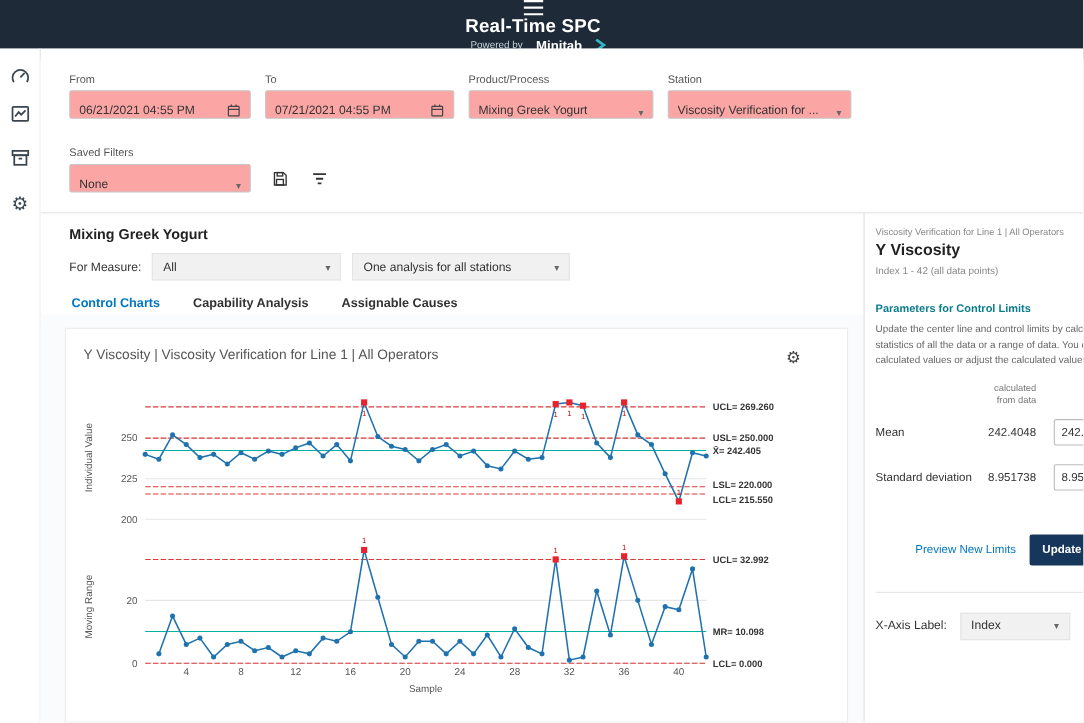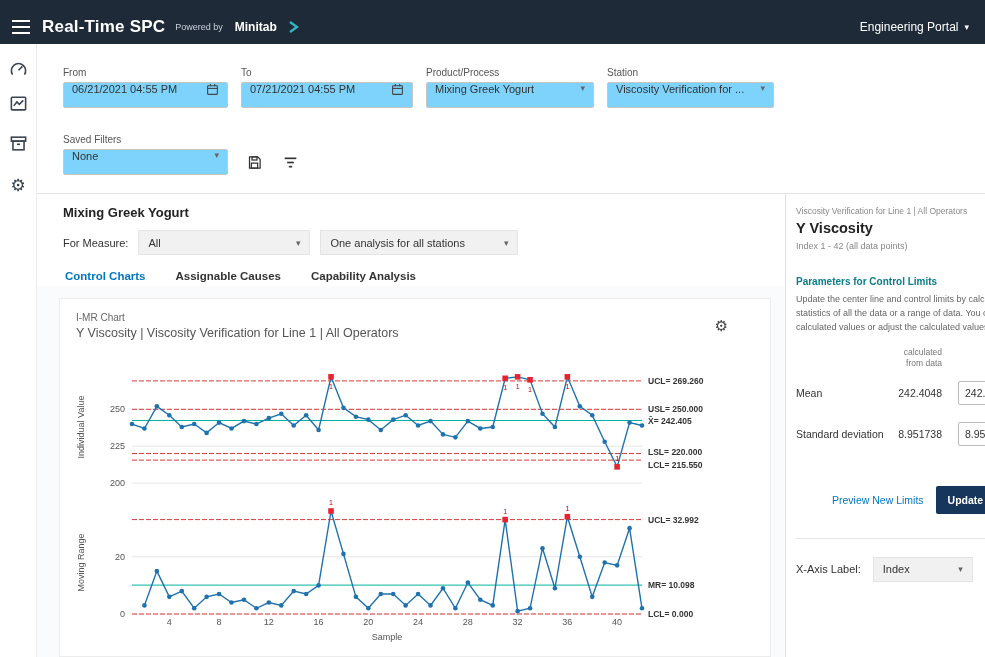--- a/index.html
+++ b/index.html
@@ -4,21 +4,21 @@
 <style>
   * { box-sizing: border-box; }
   html,body { margin:0; padding:0; background:#e9e9e9; }
   .app {
     position:relative; width:985px; height:657px; overflow:hidden;
     background:#fff; font-family:"Liberation Sans", sans-serif; color:#333;
   }
   
   .hdr {
     position:absolute; top:0; left:0; right:0; height:54px;
-    background:#1e2a38; color:#fff; display:flex; align-items:center; padding-right:16px;
+    background:#1e2a38; color:#fff; display:flex; align-items:center; padding-right:16px;flex-direction:column;
   }
   .hamburger { width:42px; height:44px; display:flex; align-items:center; justify-content:center; cursor:pointer; }
   .app-title { font-size:17px; font-weight:700; letter-spacing:.2px; }
   .powered { display:flex; align-items:center; gap:12px; margin-left:10px; font-size:9px; color:#c9d2da; }
   .powered .mtb { font-size:12px; font-weight:700; color:#fff; }
   .portal { margin-left:auto; display:flex; align-items:center; gap:6px; font-size:12px; cursor:pointer; }
   .caret { font-size:9px; color:inherit; }
   
   .sidebar {
     position:absolute; left:0; top:44px; bottom:0; width:37px; background:#fff;
@@ -29,22 +29,22 @@
   .side-btn.sp1 { margin-top:14px; }
   .side-btn.sp2 { margin-top:16px; }
   .gear-glyph { font-size:17px; line-height:1; color:#3a4550; }
   
   .filters { position:absolute; left:37px; top:44px; width:948px; height:149px; padding:12px 0 0 26px; background:#fff; }
   .section-title { font-size:11.5px; font-weight:700; color:#333; }
   .filter-row { display:flex; gap:13px; margin-top:11px; }
   .ffield { display:flex; flex-direction:column; }
   .flabel { font-size:10px; color:#555; margin-bottom:4px; }
   .fbox {
-    height:26px; border:1px solid #c6c6c6; border-radius:2px; background:#7dd3fc;
-    display:flex; align-items:flex-start; justify-content:space-between; gap:6px;
+    height:26px; border:1px solid #c6c6c6; border-radius:2px; background:#fca5a5;
+    display:flex; align-items:flex-end; justify-content:space-between; gap:6px;
     padding:0 8px; font-size:11px; color:#333; cursor:pointer;
   }
   .fbox .val { white-space:nowrap; overflow:hidden; text-overflow:ellipsis; }
   .w-from{width:165px} .w-to{width:172px} .w-prod{width:168px} .w-sta{width:167px} .w-saved{width:165px}
   .fcaret { font-size:9px; color:#666; flex:0 0 auto; }
   .saved-row { display:flex; gap:16px; margin-top:26px; align-items:flex-end; }
   .icon-btn { width:20px; height:20px; display:flex; align-items:center; justify-content:center; color:#333; cursor:pointer; margin-bottom:3px; }
   
   .analysis { position:absolute; left:37px; top:193px; width:748px; bottom:0; background:#fff; border-top:1px solid #e3e3e3; }
   .an-title { margin:11px 0 0 26px; font-size:13px; font-weight:700; color:#222; }
@@ -222,27 +222,26 @@
         <span>All</span>
         <span class="fcaret">▾</span>
       </div>
       <div class="gsel w-mode">
         <span>One analysis for all stations</span>
         <span class="fcaret">▾</span>
       </div>
     </div>
     <div class="tabbar">
       <div class="tab active">Control Charts</div>
+      <div class="tab">Capability Analysis</div>
       <div class="tab">Assignable Causes</div>
-      <div class="tab">Capability Analysis</div>
     </div>
     <div class="chart-bg"></div>
     <div class="chart-card">
       <div class="chart-head">
-        <div class="chart-type">I-MR Chart</div>
         <div class="chart-title">Y Viscosity | Viscosity Verification for Line 1 | All Operators</div>
       </div>
       <div class="chart-gear">
         <span>⚙</span>
       </div>
       <svg id="imr-svg" width="680" height="300" viewBox="0 0 680 300">
           <line x1="60" y1="132.05" x2="570" y2="132.05" stroke="#e6e6e6" stroke-width="1"></line>
           <text x="53" y="135.05" text-anchor="end" font-size="9" fill="#555">200</text>
           <line x1="60" y1="95.175" x2="570" y2="95.175" stroke="#e6e6e6" stroke-width="1"></line>
           <text x="53" y="98.175" text-anchor="end" font-size="9" fill="#555">225</text>

